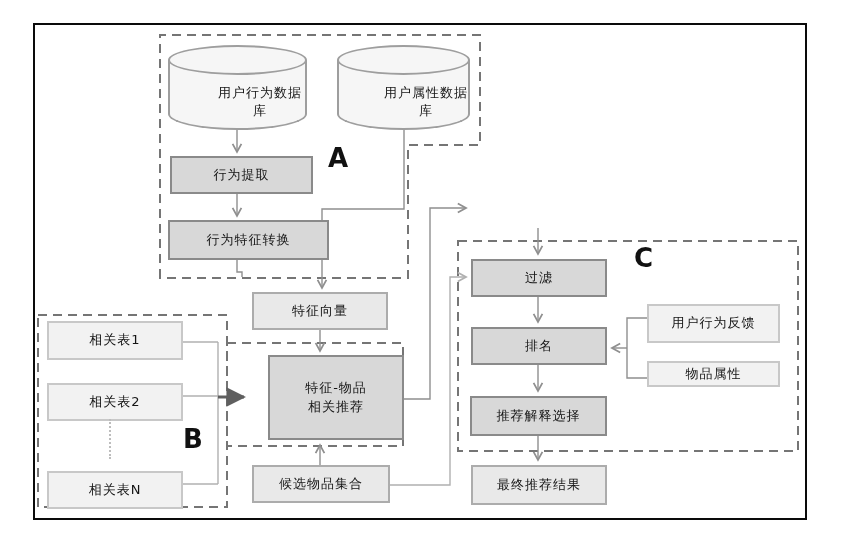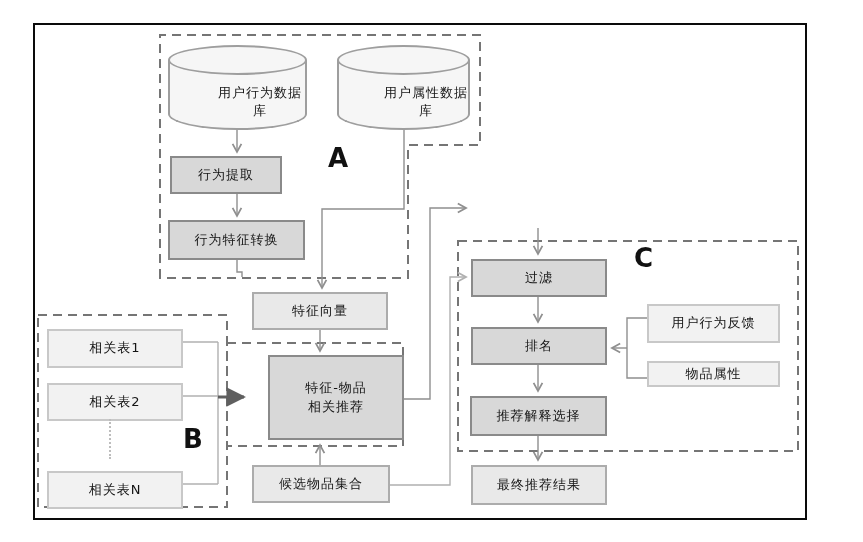--- a/index.html
+++ b/index.html
@@ -94,32 +94,32 @@
     <path d="M627,348 L612,348" stroke="#8f8f8f" stroke-width="1.4" fill="none" marker-end="url(#ah)"></path>
   </svg>
 
   <div class="cyl" style="left:168px;top:60px;width:139px;height:70px">
     <span class="lbl">用户行为数据库</span>
   </div>
   <div class="cyl" style="left:337px;top:60px;width:133px;height:70px">
     <span class="lbl">用户属性数据库</span>
   </div>
 
-  <div class="node process" style="left:170px;top:156px;width:112px;height:38px">
+  <div class="node process" style="left:170px;top:156px;width:143px;height:38px">
     <div>行为提取</div>
   </div>
-  <div class="node process" style="left:168px;top:220px;width:137px;height:40px">
+  <div class="node process" style="left:168px;top:220px;width:161px;height:40px">
     <div>行为特征转换</div>
   </div>
 
   <div class="node light" style="left:252px;top:292px;width:136px;height:38px">
     <div>特征向量</div>
   </div>
 
-  <div class="node lighter" style="left:47px;top:323px;width:136px;height:39px">
+  <div class="node lighter" style="left:47px;top:315px;width:136px;height:39px">
     <div>相关表1</div>
   </div>
   <div class="node lighter" style="left:47px;top:377px;width:136px;height:38px">
     <div>相关表2</div>
   </div>
   <div class="vdots"></div>
   <div class="node lighter" style="left:47px;top:465px;width:136px;height:38px">
     <div>相关表N</div>
   </div>
 

